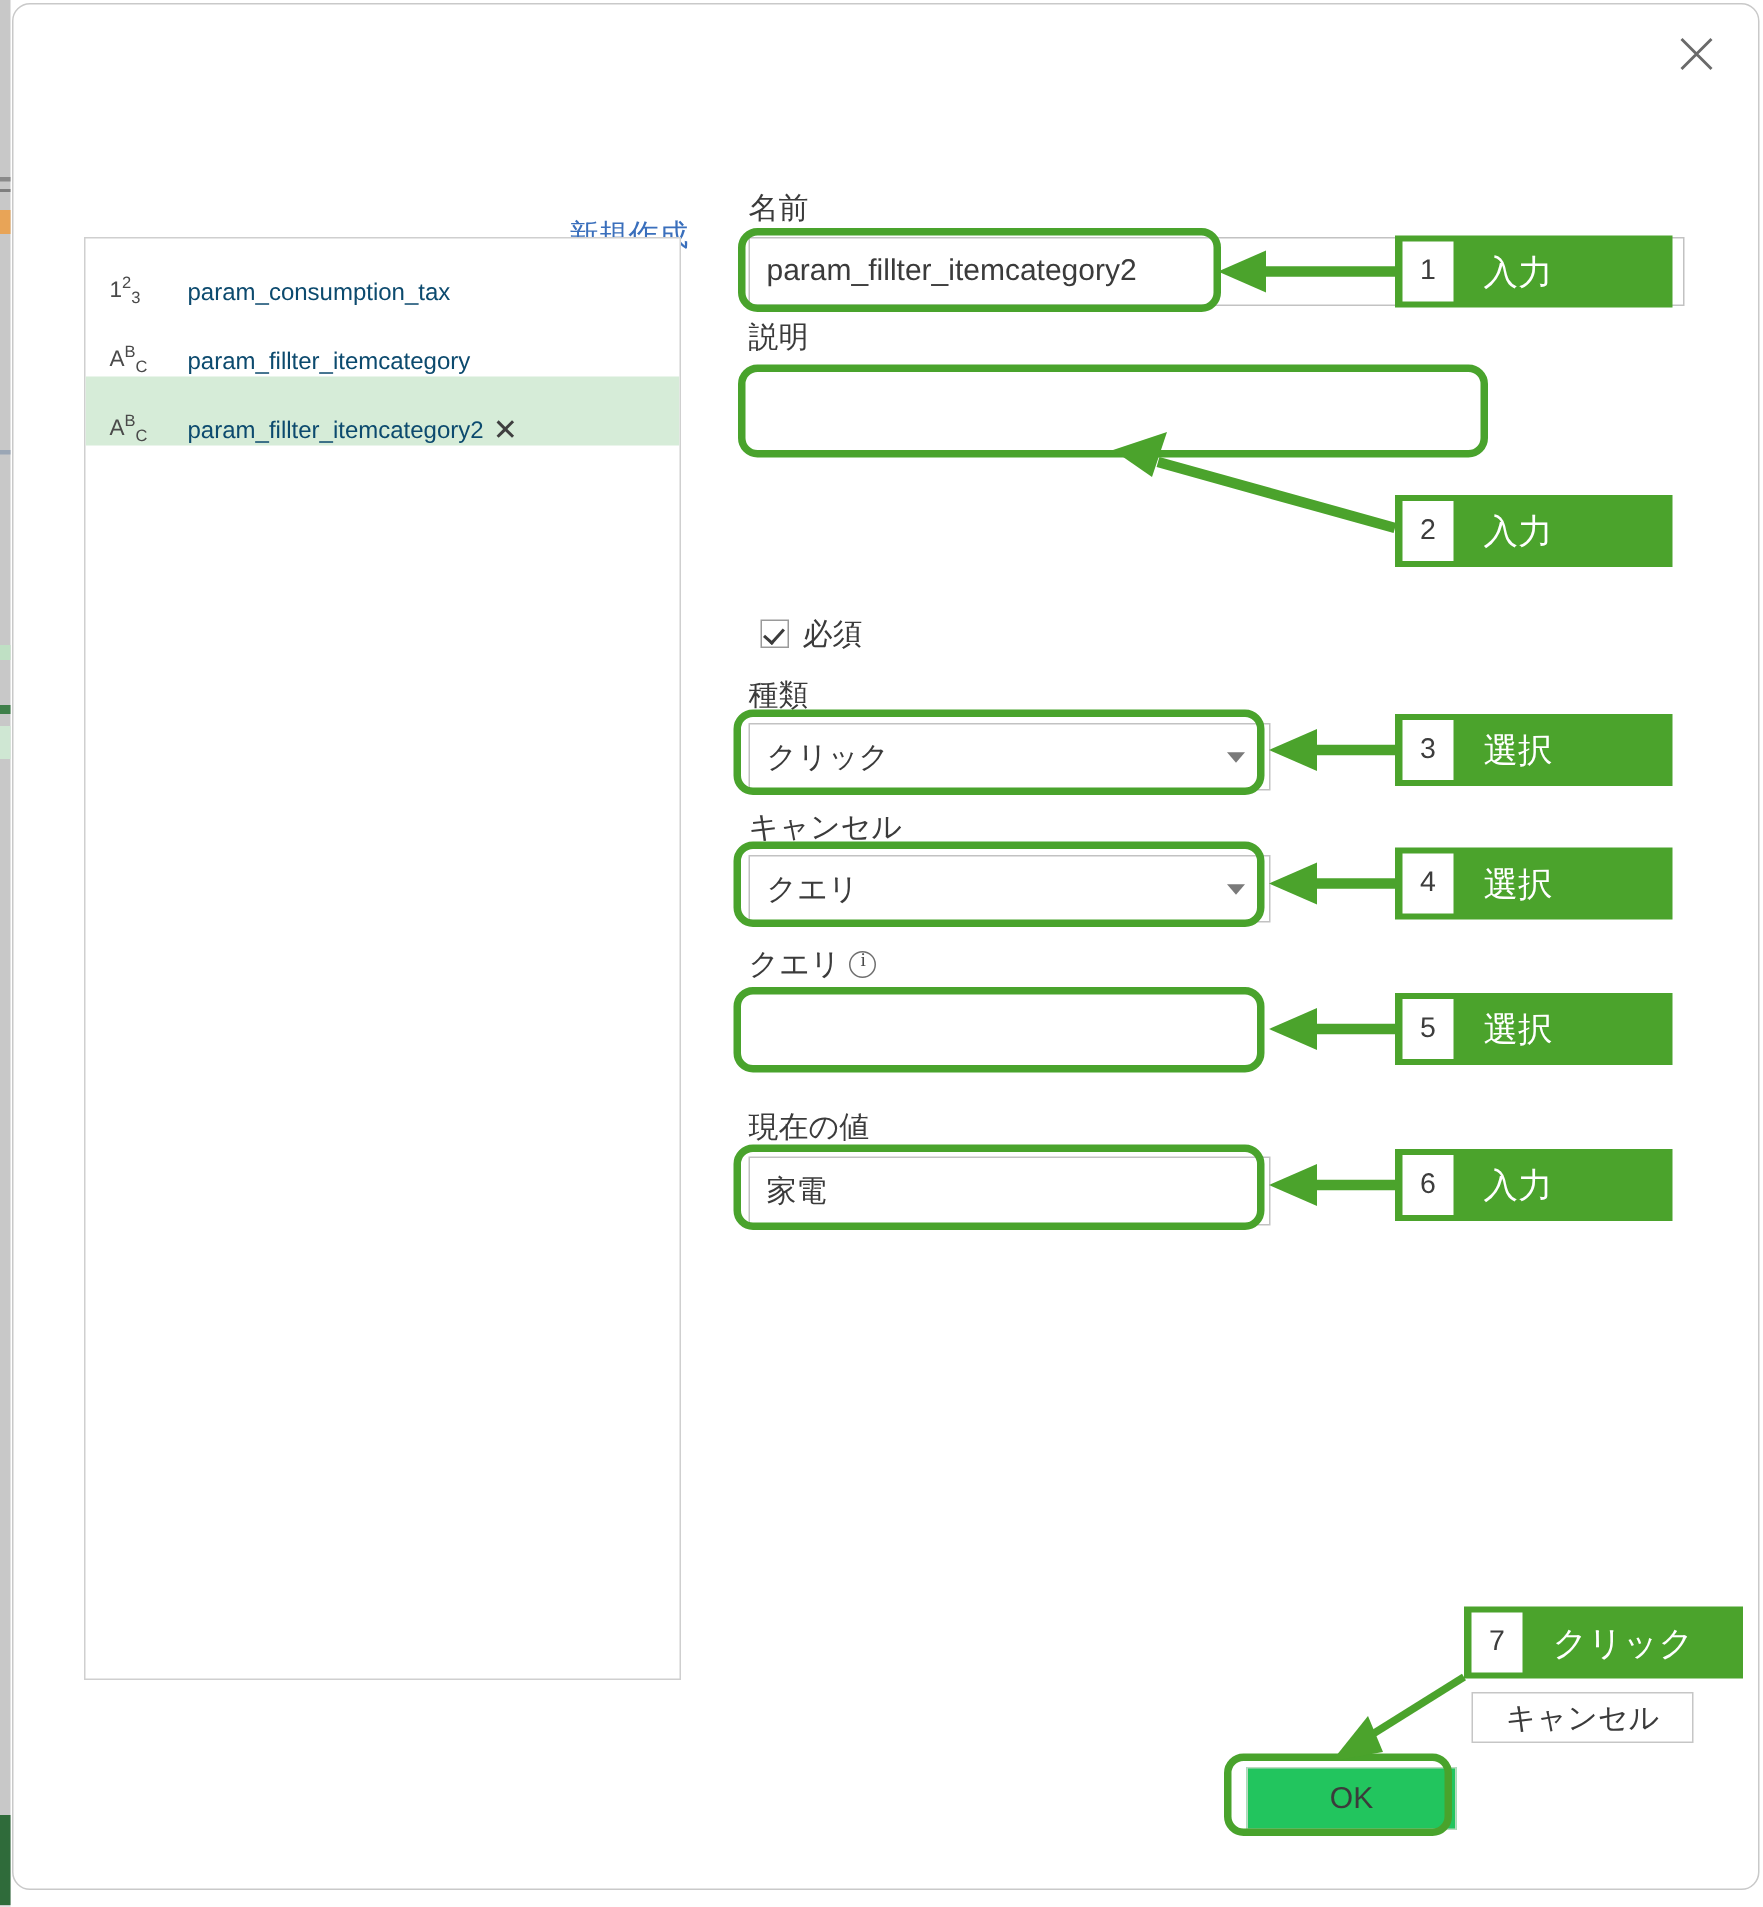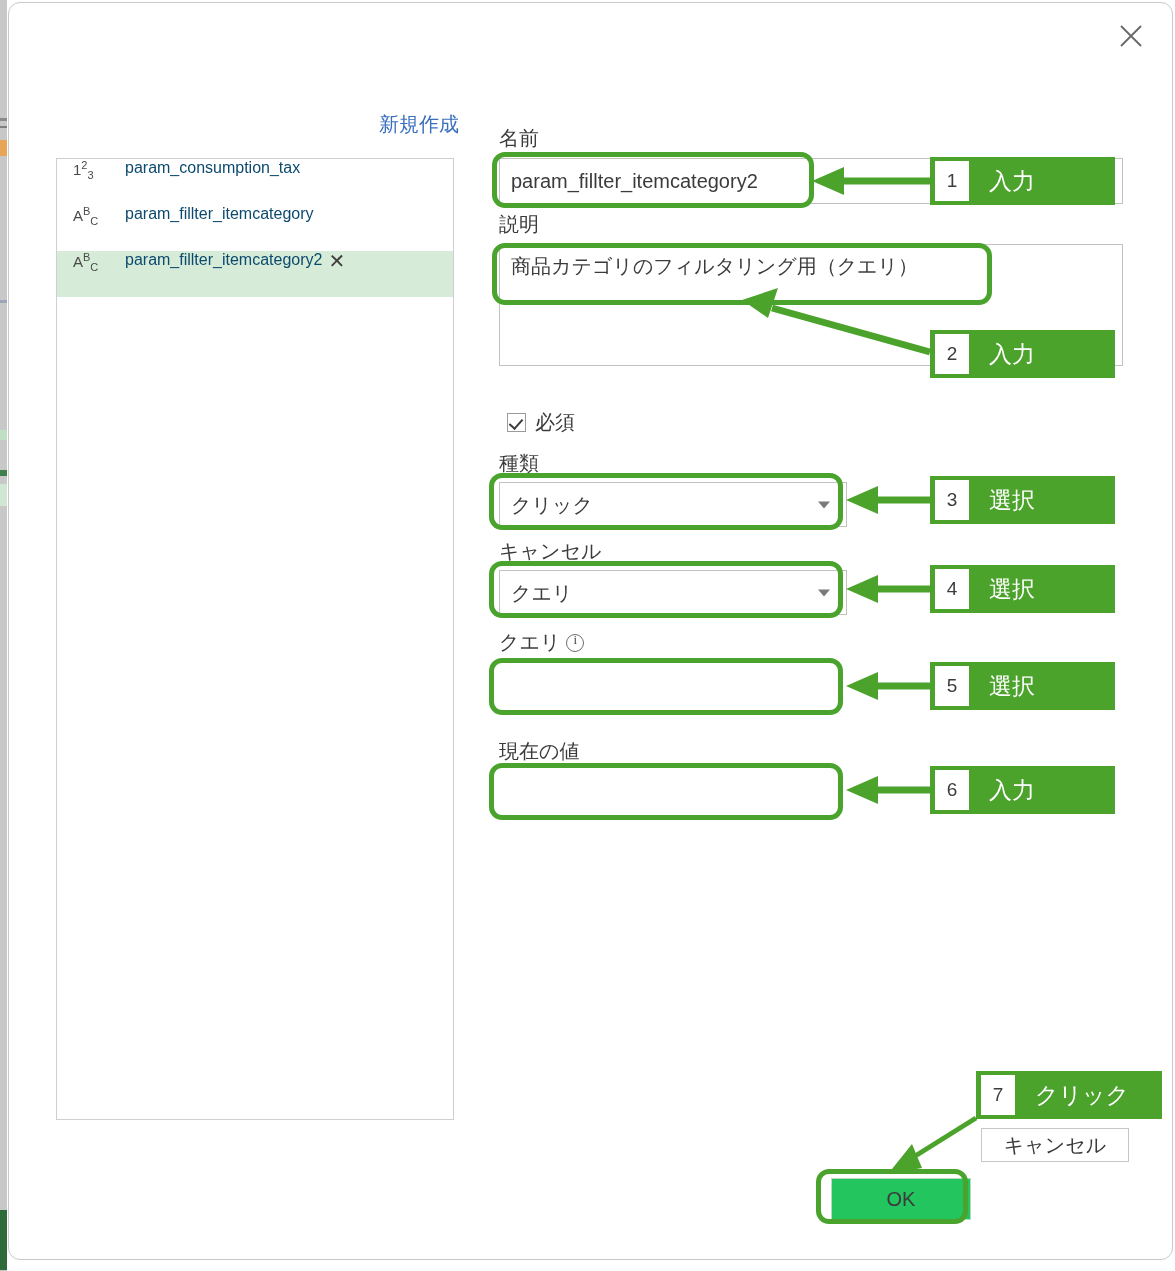--- a/index.html
+++ b/index.html
@@ -26,32 +26,32 @@
   #close-btn svg{display:block;}
 
   
   #dlg-title{
     position:absolute;left:44px;top:40px;
     font-size:38px;color:#217346;letter-spacing:0.5px;white-space:nowrap;
   }
 
   
   #new-link{
-    position:absolute;left:345px;top:108px;width:105px;text-align:right;
+    position:absolute;left:345px;top:140px;width:105px;text-align:right;
     font-size:20px;color:#3a6fbc;cursor:pointer;white-space:nowrap;
   }
 
   
   #param-list{
     position:absolute;left:47px;top:155px;width:398px;height:962px;
     border:1px solid #cfcfcf;background:#ffffff;box-sizing:border-box;
     overflow:hidden;
   }
   .param-row{
-    height:46px;display:flex;align-items:flex-start;padding:0 10px 0 16px;
+    height:46px;display:flex;align-items:flex-end;padding:0 10px 0 16px;
     box-sizing:border-box;cursor:pointer;position:relative;
   }
   .param-row.selected{background:#d6ecd8;}
   .type-icon{
     width:52px;flex:none;font-size:15px;color:#4a4a4a;white-space:nowrap;
     letter-spacing:0px;
   }
   .type-icon sup{font-size:11px;vertical-align:super;}
   .type-icon sub{font-size:11px;vertical-align:sub;}
   .param-name{
@@ -173,23 +173,20 @@
     </div>
 
   </div>
 
   <div class="form-label" style="left:490px;top:122px;">名前</div>
   <div class="field" style="left:490px;top:155px;width:624px;height:46px;">
     <span class="val">param_fillter_itemcategory2</span>
   </div>
 
   <div class="form-label" style="left:490px;top:208px;font-family:Liberation Mono, monospace;">説明</div>
-  <div class="field area" style="left:490px;top:241px;width:624px;height:122px;">
-    <span class="val">商品カテゴリのフィルタリング用（クエリ）</span>
-  </div>
 
   <div id="required-row">
     <span id="required-box"></span>
     <span id="required-label">必須</span>
   </div>
 
   <div class="form-label" style="left:490px;top:447px;">種類</div>
   <div class="field" style="left:490px;top:479px;width:348px;height:45px;">
     <span class="val">クリック</span>
     <span class="caret"></span>
@@ -199,20 +196,23 @@
   <div class="field" style="left:490px;top:567px;width:348px;height:45px;">
     <span class="val">クエリ</span>
     <span class="caret"></span>
   </div>
 
   <div class="form-label" style="left:490px;top:626px;">
     <span>クエリ</span><span class="info-icon"></span>
   </div>
 
   <div class="form-label" style="left:490px;top:735px;">現在の値</div>
+  <div class="field" style="left:490px;top:768px;width:348px;height:46px;">
+    <span class="val">家電</span>
+  </div>
 
   <div class="dlg-btn" id="ok-btn">OK</div>
   <div class="dlg-btn" id="cancel-btn">キャンセル</div>
 
 </div>
 
 <div id="anno">
 
   <div class="hl" style="left:492px;top:152px;width:322px;height:56px;"></div>
   <div class="hl" style="left:492px;top:243px;width:500px;height:62px;"></div>

